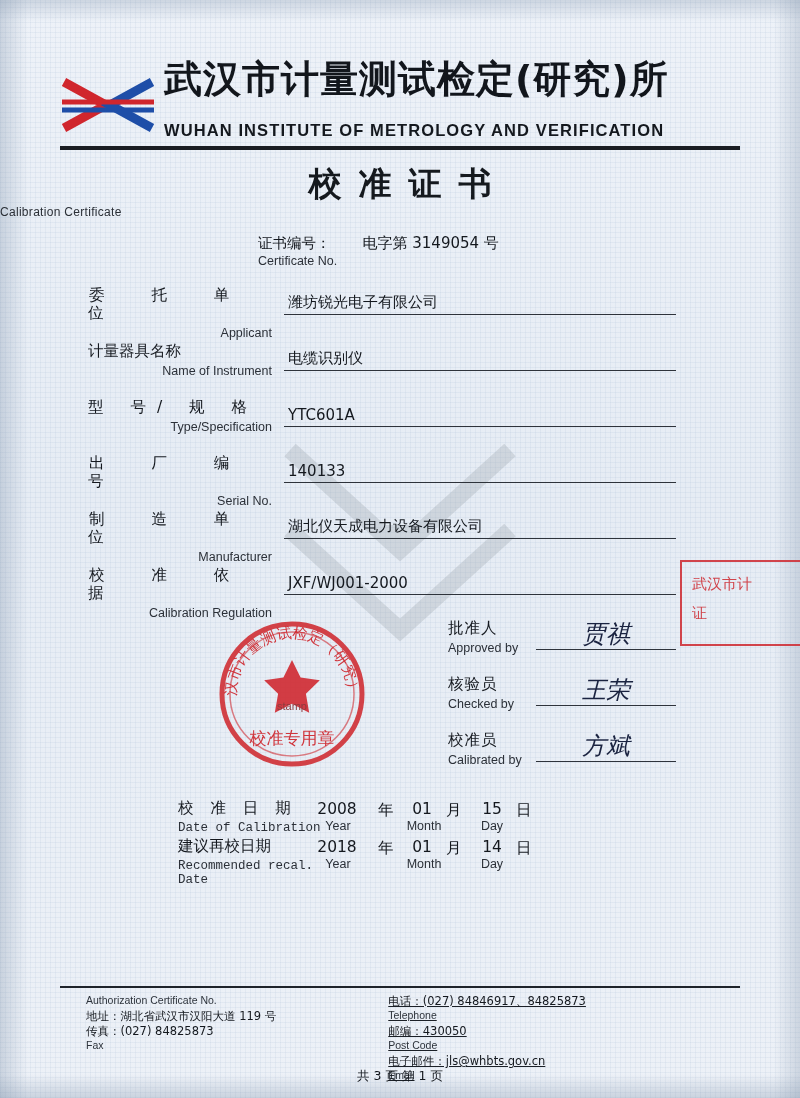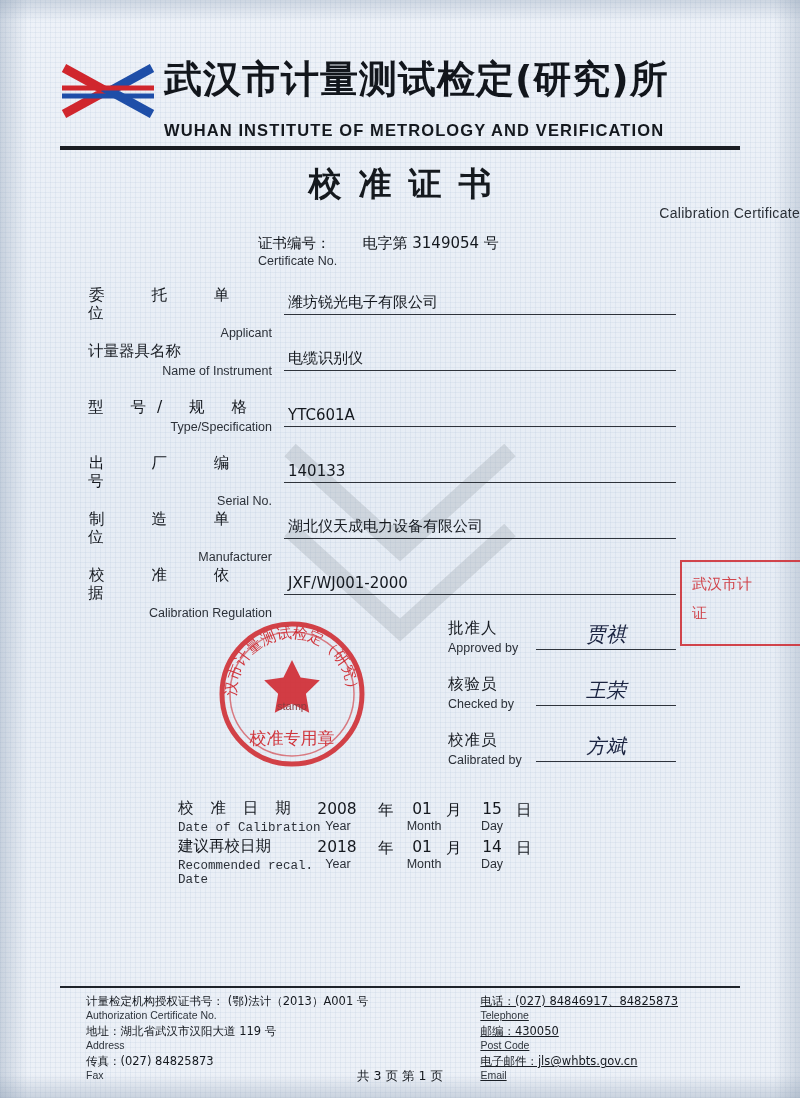--- a/index.html
+++ b/index.html
@@ -58,21 +58,21 @@
 
   
   .header {
     position: absolute;
     left: 60px;
     top: 60px;
     width: 680px;
   }
   .header-row {
     display: flex;
-    align-items: flex-start;
+    align-items: flex-end;
   }
   .logo-mark {
     width: 96px;
     height: 62px;
     flex: 0 0 96px;
     margin-bottom: 4px;
   }
   .header-text {
     margin-left: 8px;
     flex: 1 1 auto;
@@ -112,22 +112,22 @@
     font-size: 33px;
     font-weight: bold;
     letter-spacing: 17px;
     text-indent: 17px;
     color: #15191e;
   }
   .title-en {
     position: absolute;
     left: 0; right: 0;
     top: 205px;
-    text-align: right;
-    font-size: 14px;
+    text-align: left;
+    font-size: 12px;
     color: #2a2f36;
     letter-spacing: 0.3px;
   }
 
   
   .certno {
     position: absolute;
     left: 258px;
     top: 234px;
     width: 420px;
@@ -239,21 +239,21 @@
   .sign-value {
     position: absolute;
     left: 88px;
     top: 0;
     width: 140px;
     height: 30px;
     border-bottom: 1px solid #2e333b;
     box-sizing: border-box;
     text-align: center;
     font-family: "DejaVu Sans", sans-serif;
-    font-size: 20px;
+    font-size: 24px;
     color: #1a2340;
     line-height: 28px;
     font-style: italic;
   }
 
   
   .stamp {
     position: absolute;
     left: 216px;
     top: 618px;
@@ -594,24 +594,22 @@
       </div>
       <span class="date-unit" style="left:338px">日</span>
       <span class="date-en" style="left:292px;width:44px">Day</span>
     </div>
 
   </div>
 
   <div class="footer-rule"></div>
   <div class="footer">
     <div class="footer-col">
-      <div class="f-line f-cn">计量检定机构授权证书号：  (鄂)法计（2013）A001 号</div>
       <div class="f-line f-en">Authorization Certificate No.</div>
       <div class="f-line f-cn">地址：湖北省武汉市汉阳大道 119 号</div>
-      <div class="f-line f-en">Address</div>
       <div class="f-line f-cn">传真：(027) 84825873</div>
       <div class="f-line f-en">Fax</div>
     </div>
     <div class="footer-col right">
       <div class="f-line f-cn">电话：(027) 84846917、84825873</div>
       <div class="f-line f-en">Telephone</div>
       <div class="f-line f-cn">邮编：430050</div>
       <div class="f-line f-en">Post Code</div>
       <div class="f-line f-cn">电子邮件：jls@whbts.gov.cn</div>
       <div class="f-line f-en">Email</div>

